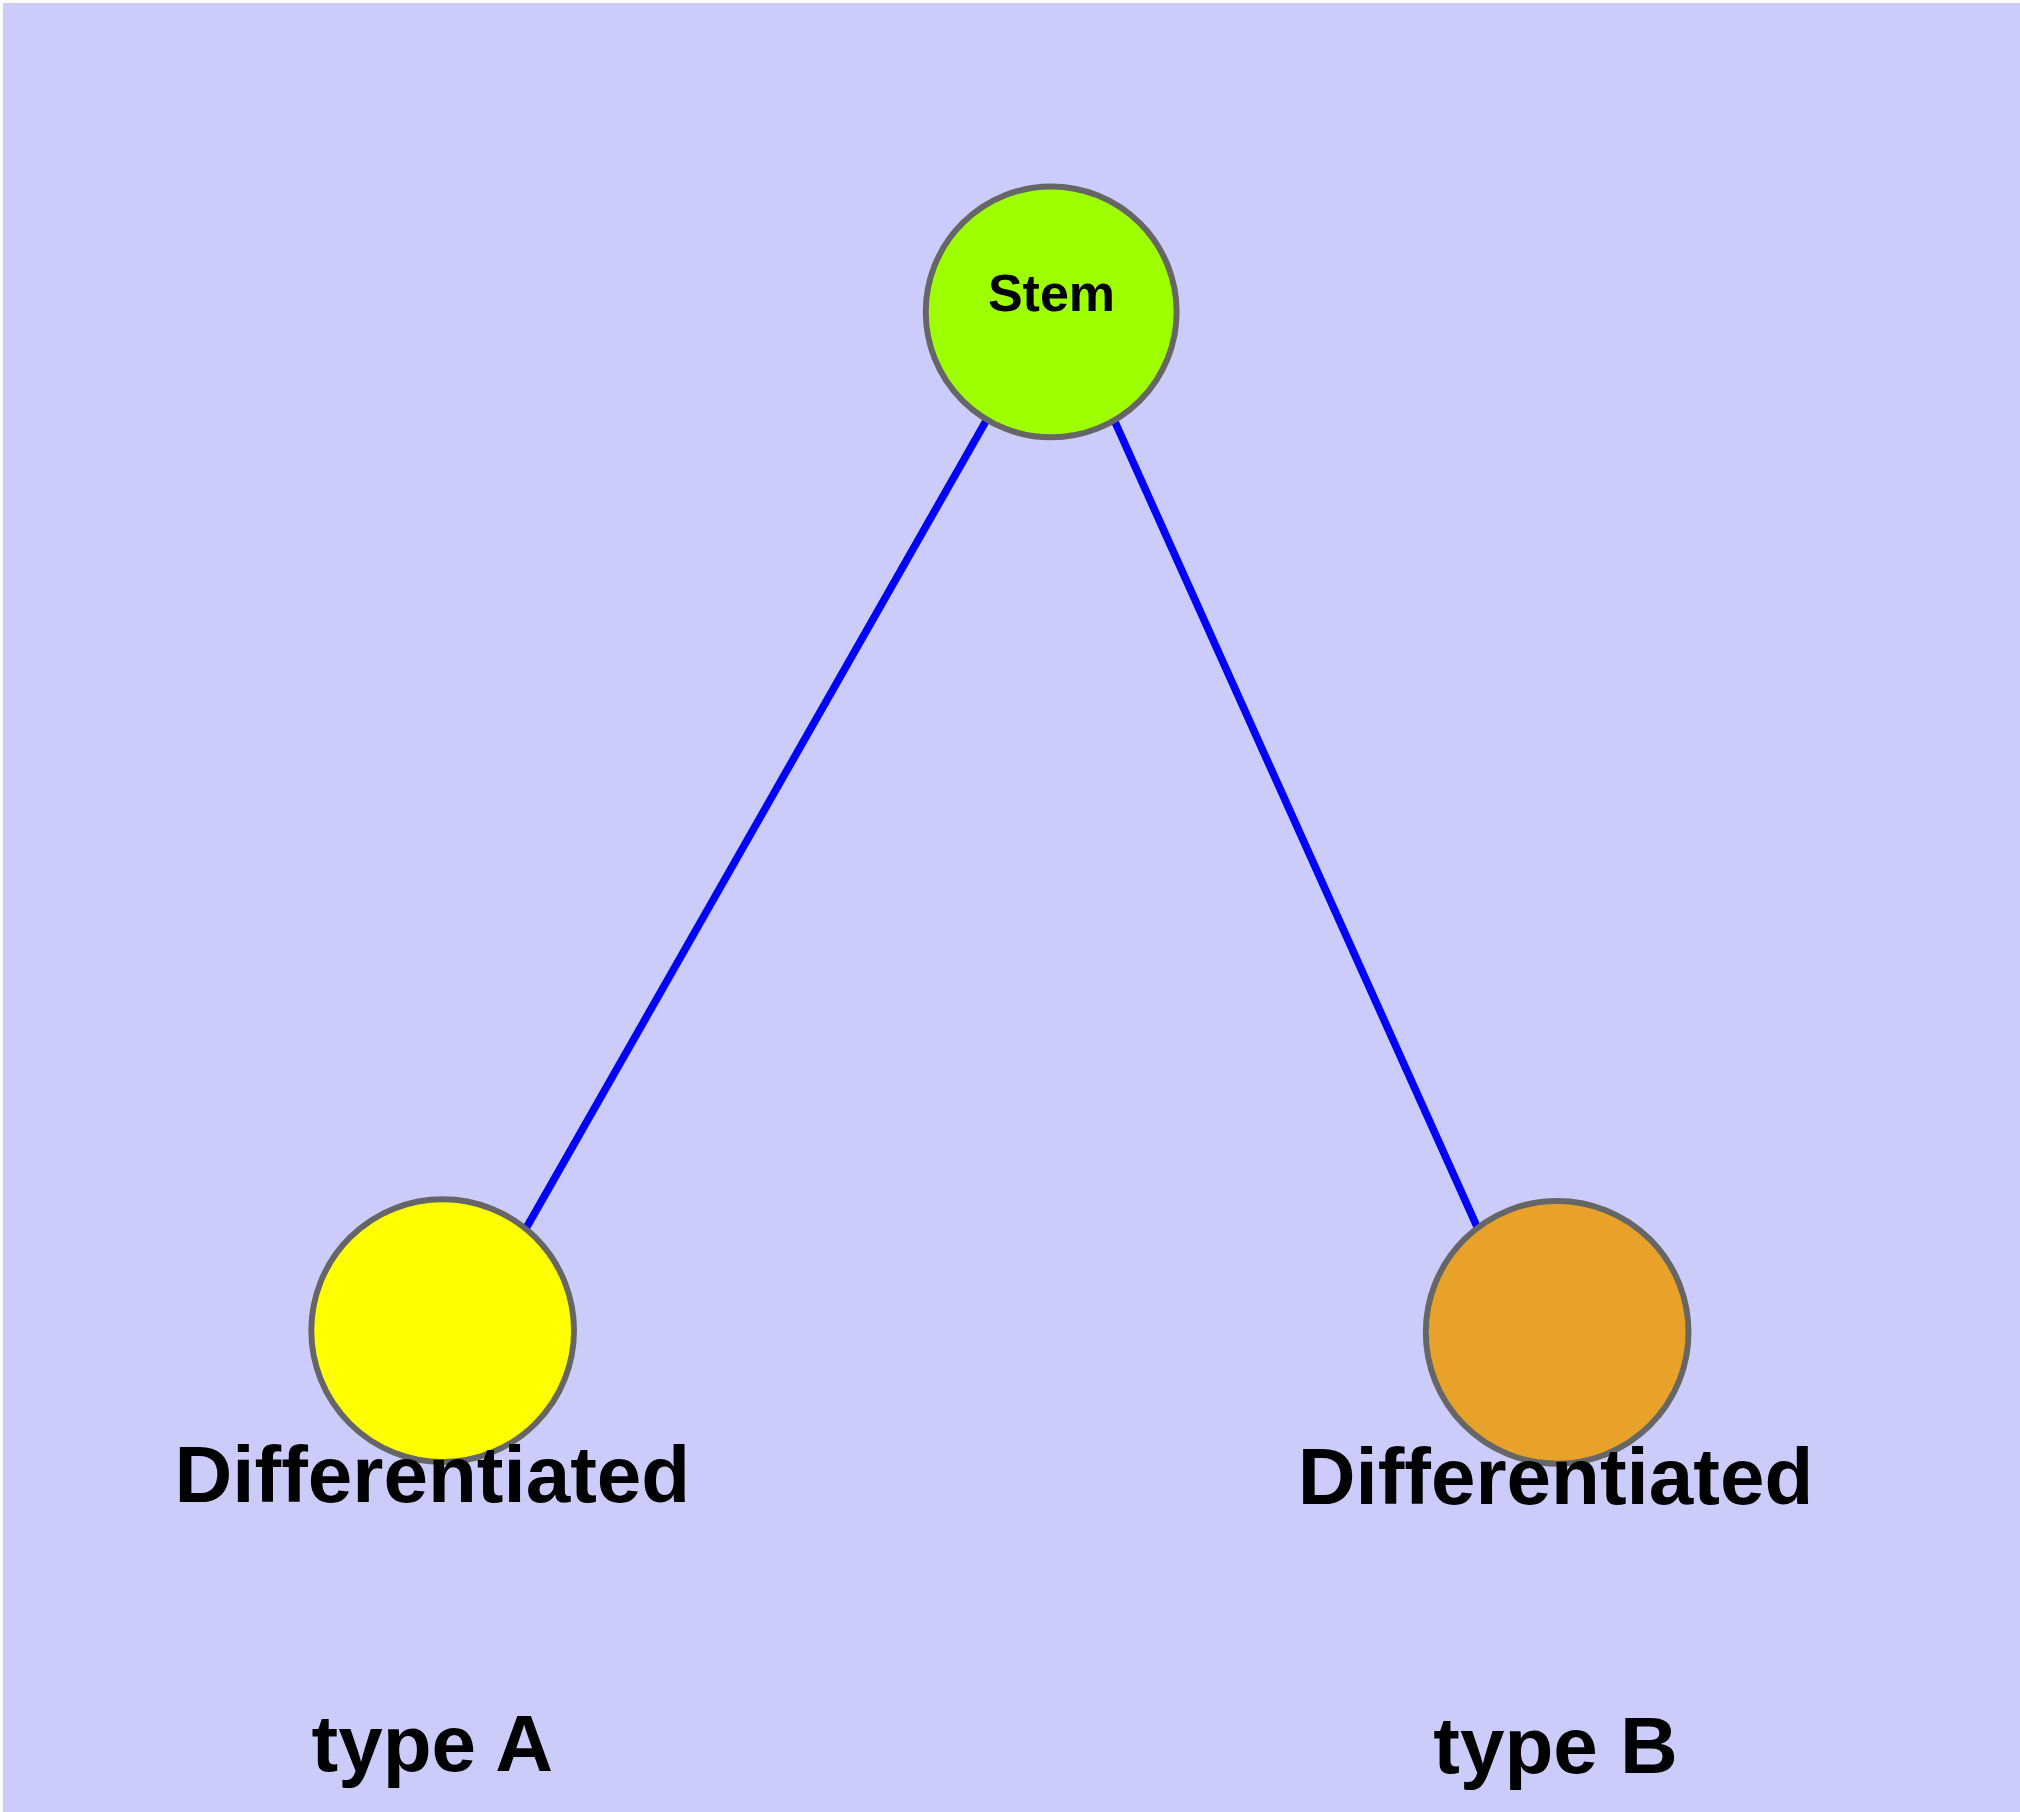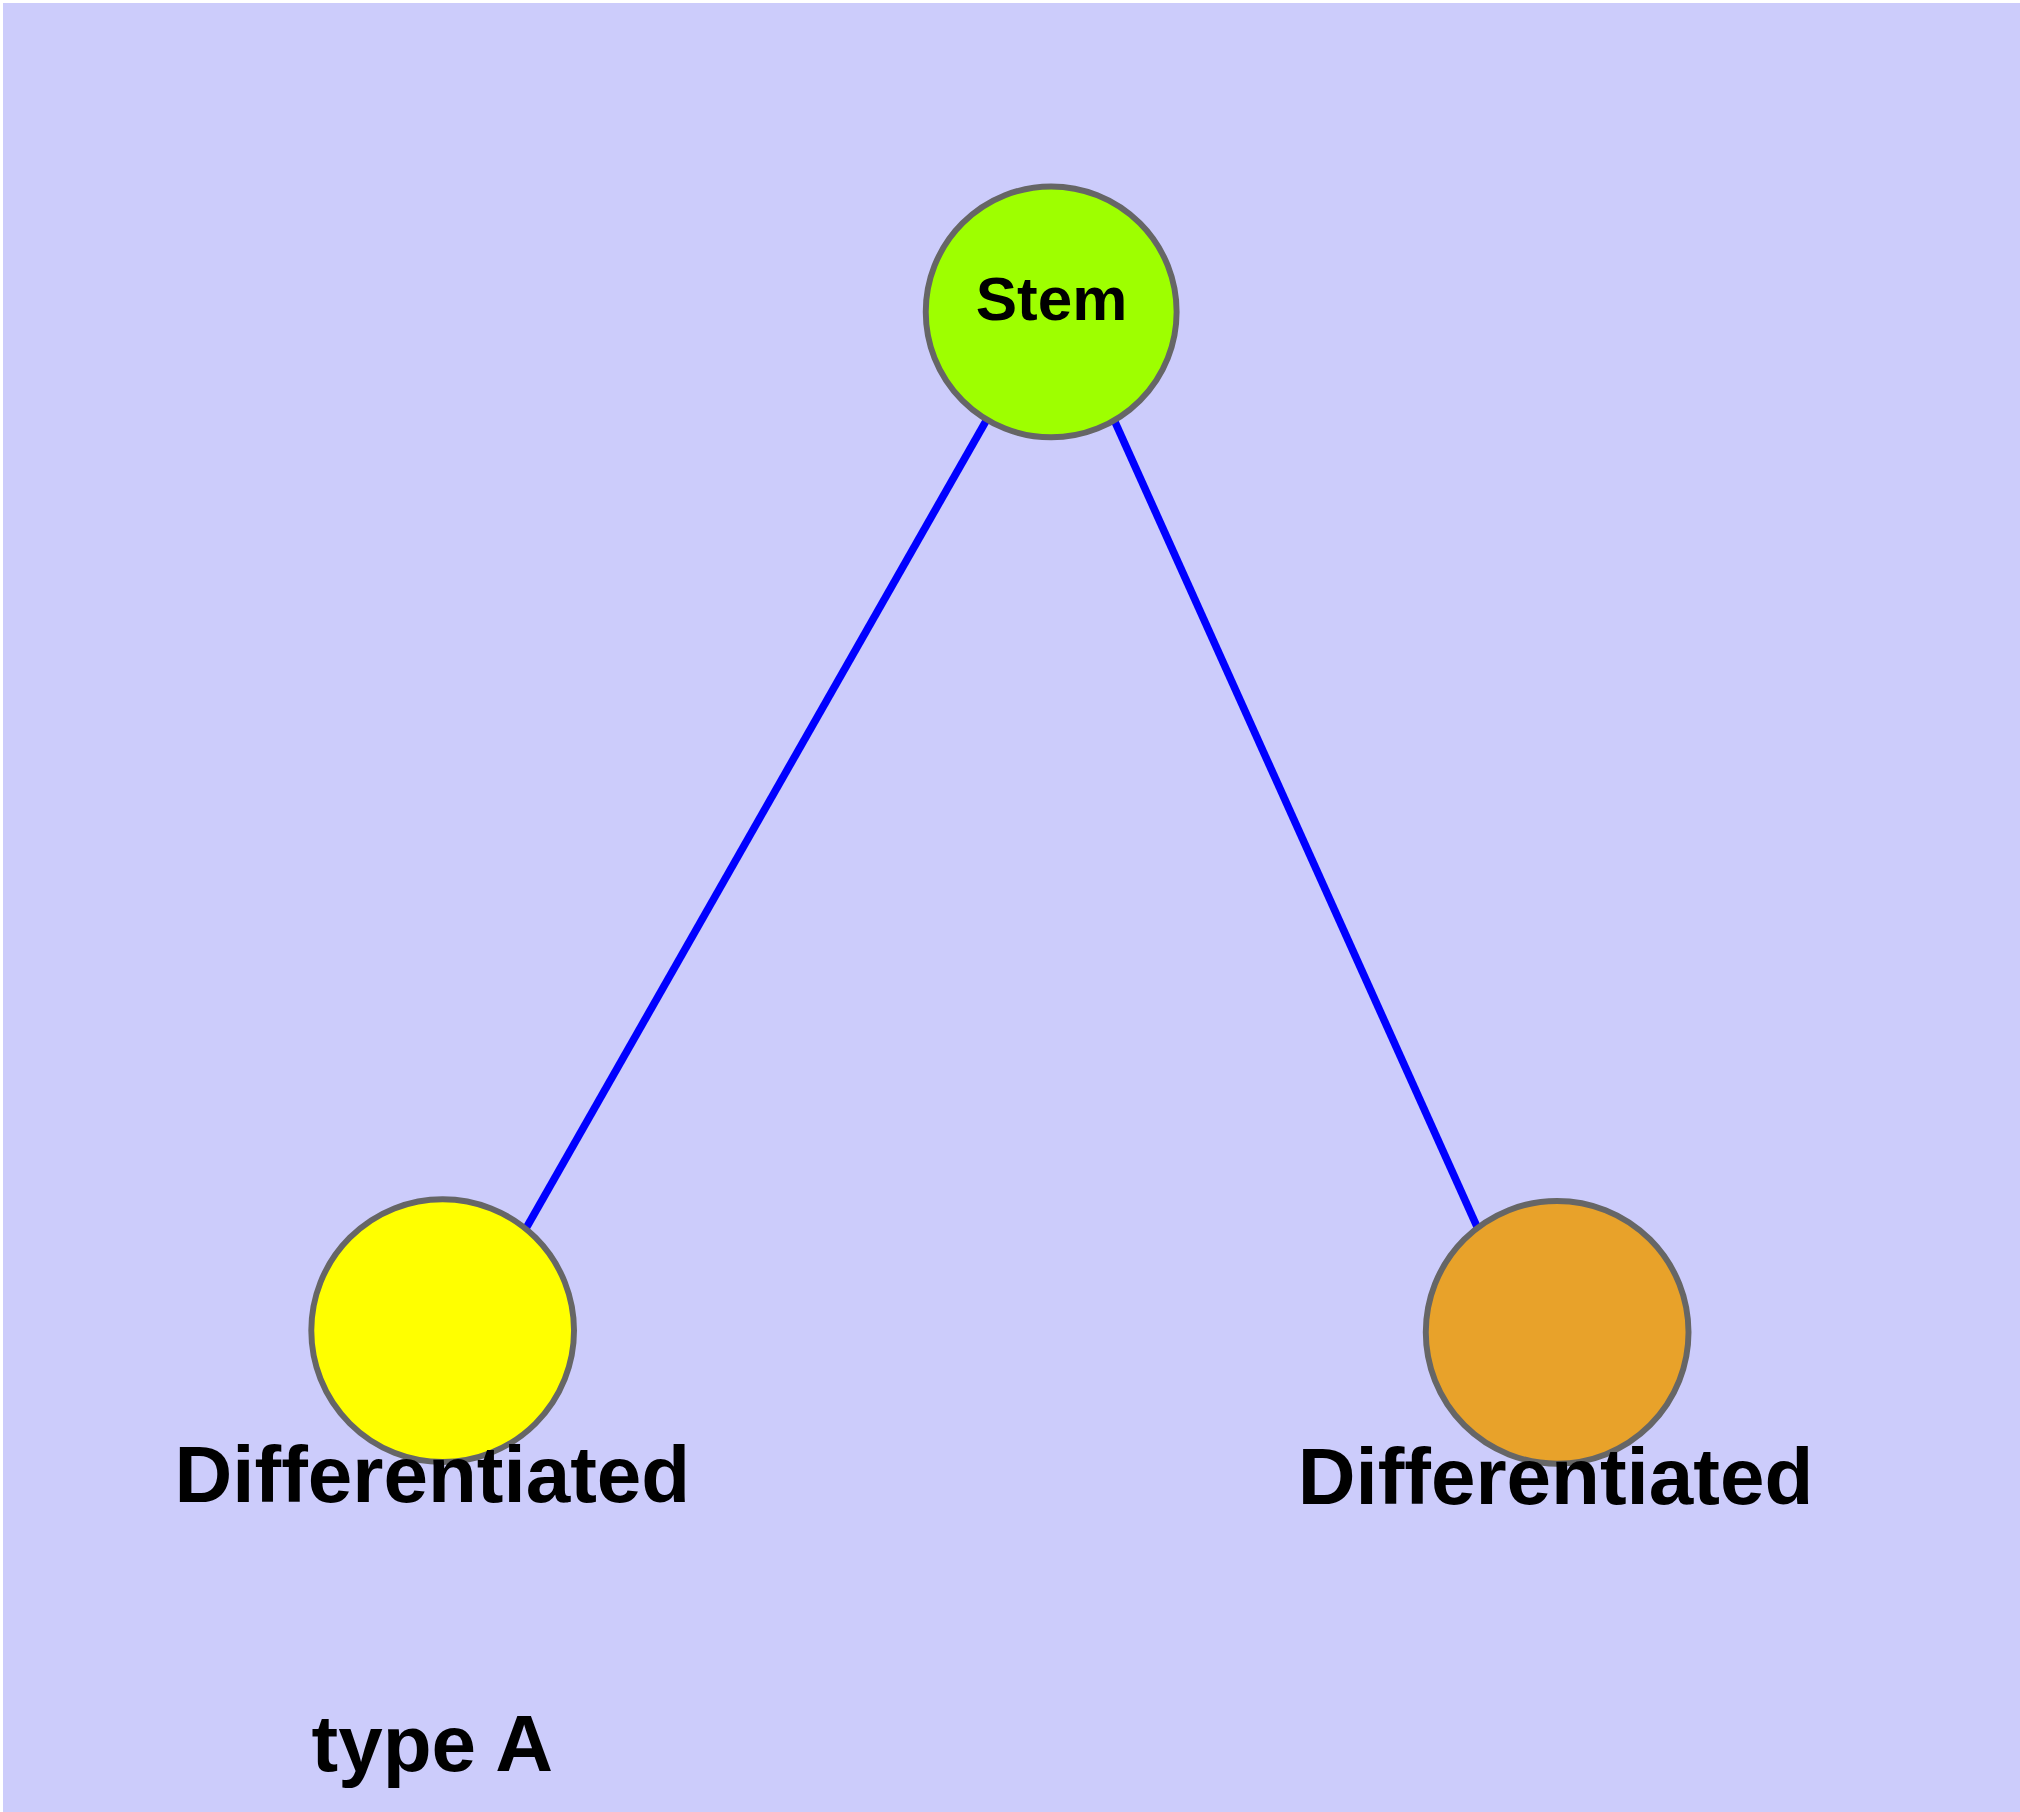--- a/index.html
+++ b/index.html
@@ -38,21 +38,21 @@
     font-weight: bold;
     line-height: 1.12;
     white-space: pre;
     pointer-events: none;
     -webkit-font-smoothing: antialiased;
   }
   .node-label.two-line {
     font-size: 80px;
   }
   .node-label.one-line {
-    font-size: 62px;
+    font-size: 52px;
   }
 </style>
 </head>
 <body>
 
 <div id="stage">
 
   <div id="canvas-bg" style="background: rgb(204, 204, 251);"></div>
 
   <svg id="graph-svg" viewBox="0 0 2384 2138" xmlns="http://www.w3.org/2000/svg">
@@ -71,16 +71,17 @@
 
   <div class="node-label one-line" style="left:797px; top:264px; width:509px;">Stem</div>
 
   <div class="node-label two-line" style="left:-4.2px; top:1251px; width:873px;">
     <div>Differentiated</div>
     <div>type A</div>
   </div>
 
   <div class="node-label two-line" style="left:1119px; top:1253px; width:873px;">
     <div>Differentiated</div>
+    <div>type B</div>
   </div>
 
 </div>
 
 
 </body></html>

